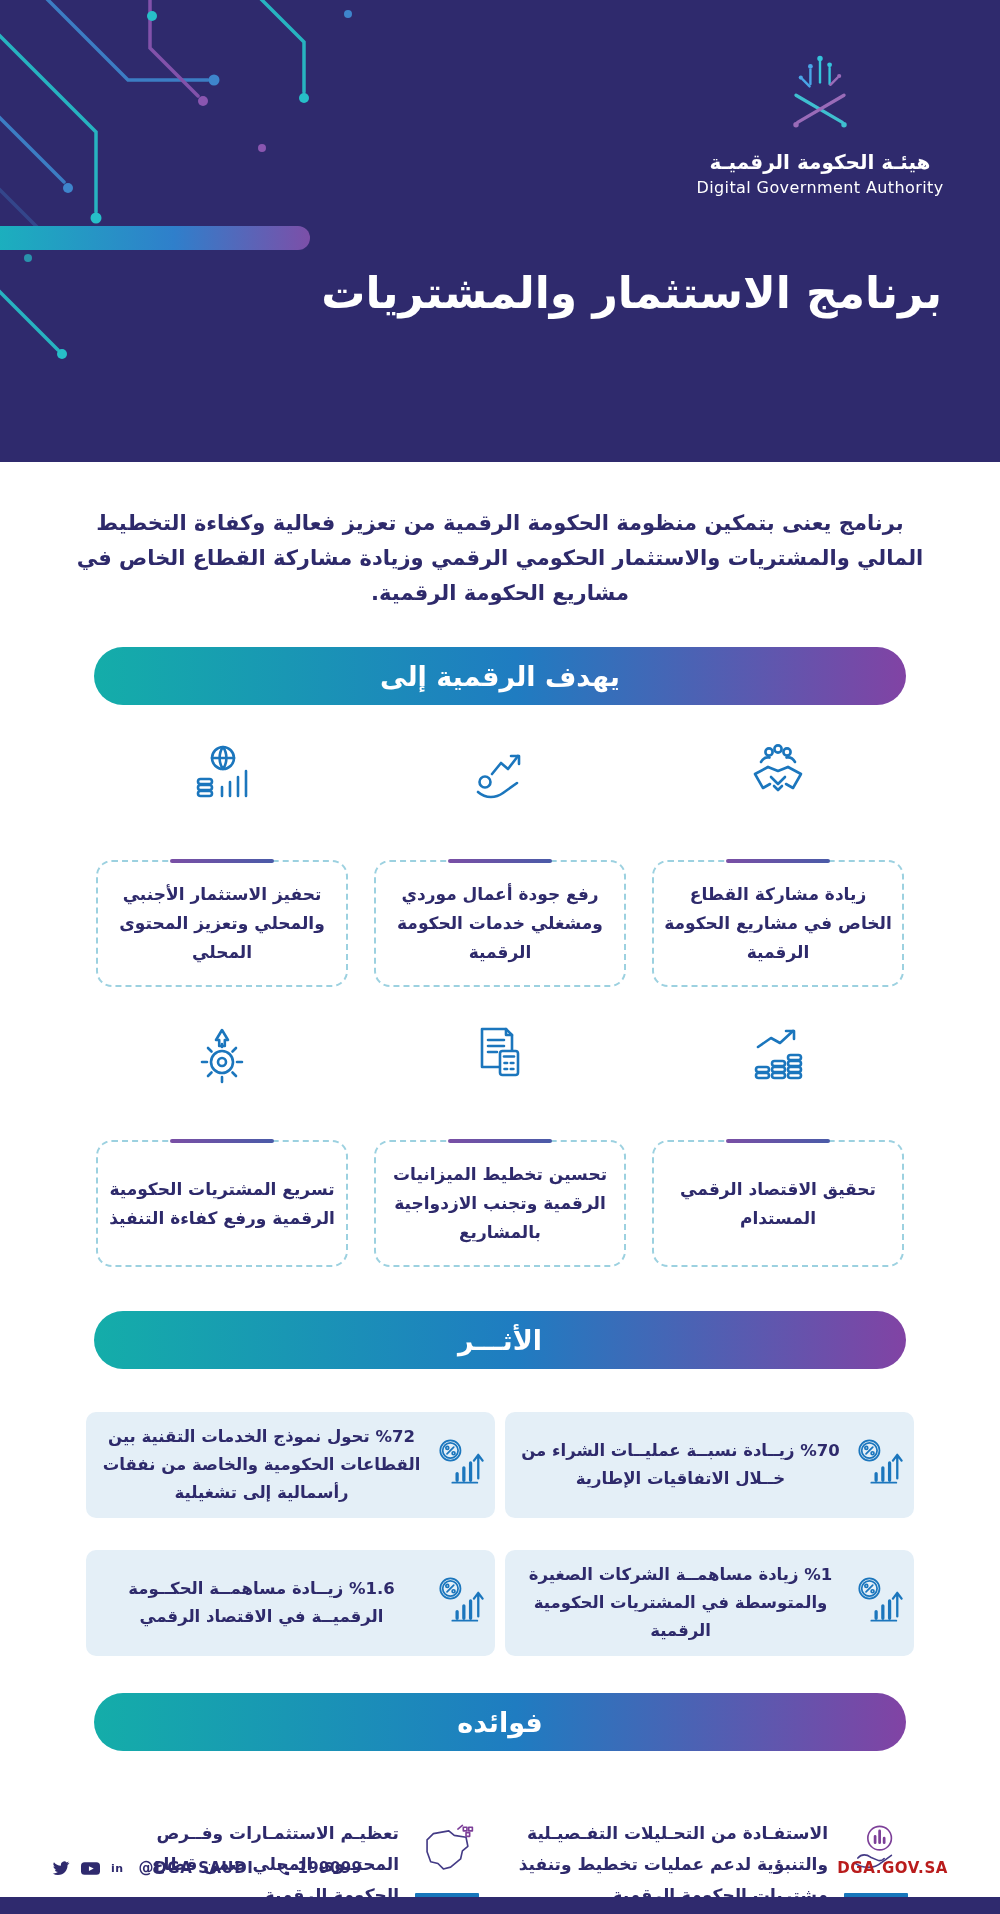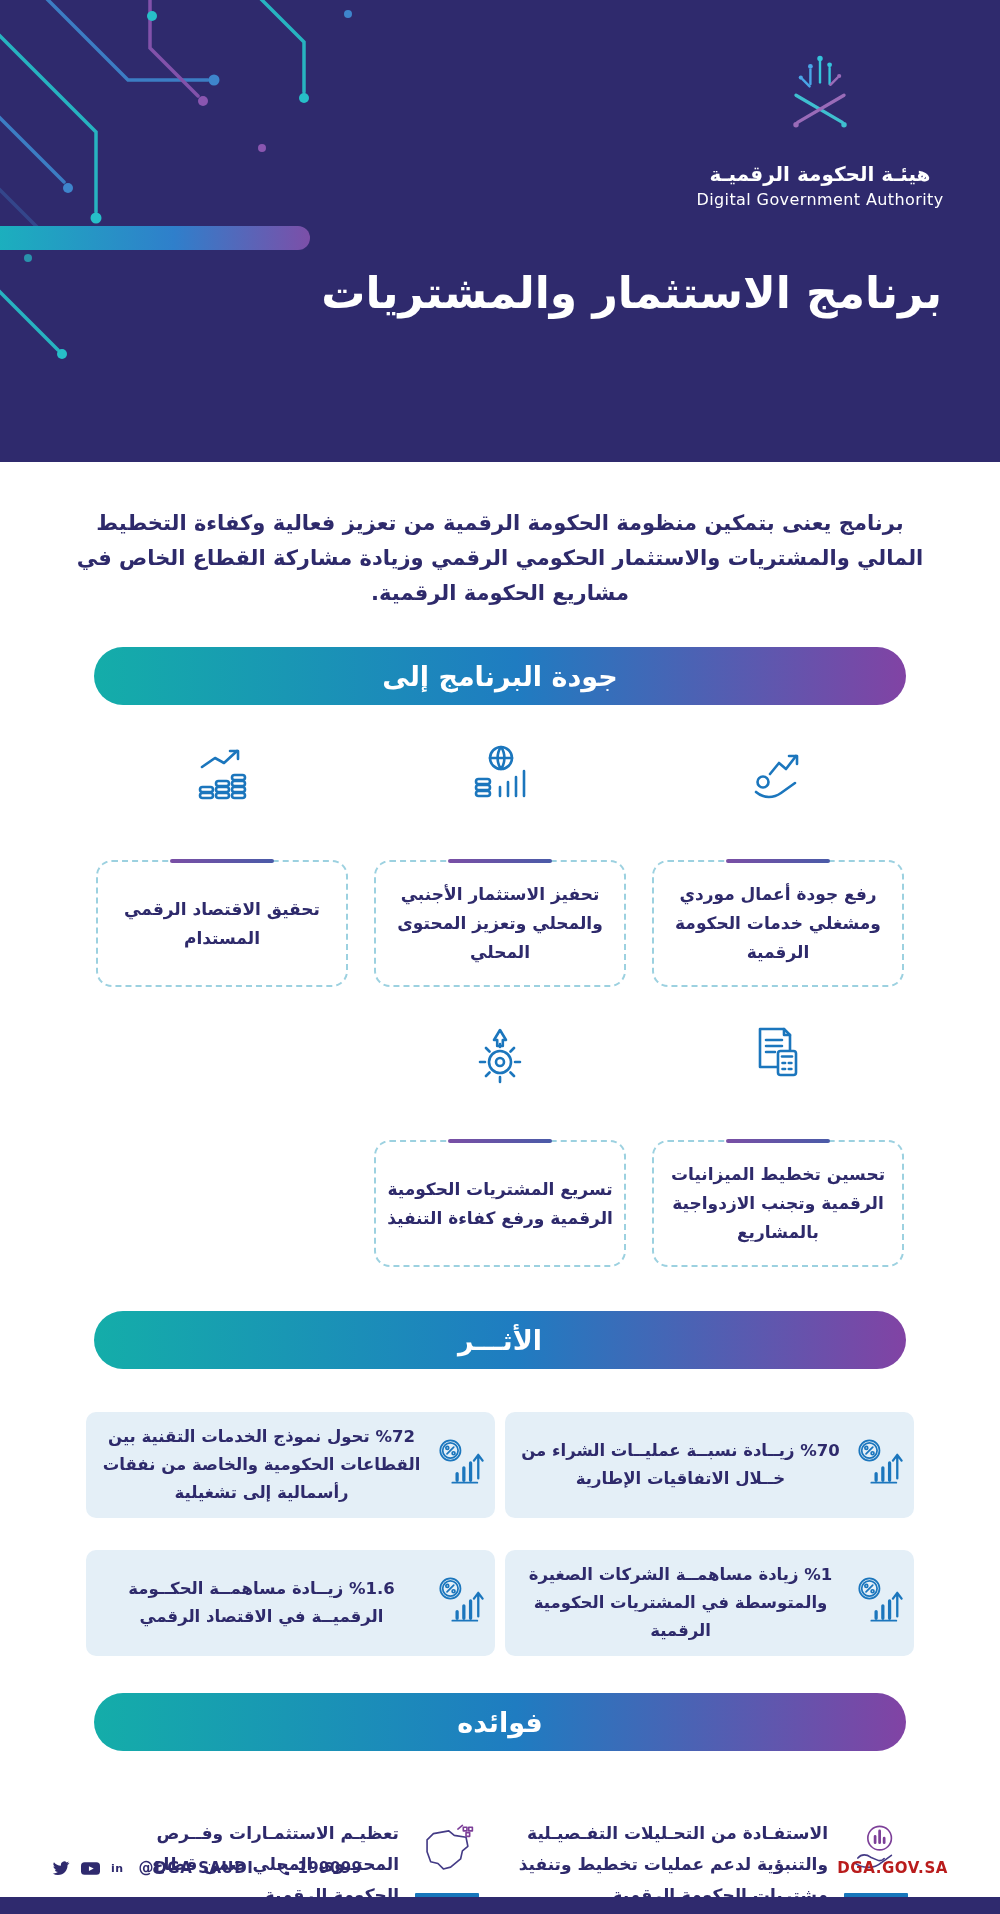--- a/index.html
+++ b/index.html
@@ -4,21 +4,21 @@
 <style>
   * { margin:0; padding:0; box-sizing:border-box; }
   body { width:1000px; height:1914px; position:relative; background:#ffffff;
          font-family:"DejaVu Sans", sans-serif; overflow:hidden; }
 
   
   .header { position:relative; height:462px; background:#2f2a6d; overflow:hidden; }
   .circuit-art { position:absolute; left:0; top:0; }
   .logo-block { position:absolute; top:52px; right:45px; width:270px; text-align:center; color:#fff; }
   .logo-mark { width:96px; height:96px; margin:0 auto; display:block; }
-  .logo-ar { font-size:20px; font-weight:bold; direction:rtl; margin-top:14px; letter-spacing:1px; }
+  .logo-ar { font-size:20px; font-weight:bold; direction:rtl; margin-top:2px; letter-spacing:1px; }
   .logo-en { font-size:16px; margin-top:4px; letter-spacing:.4px; }
   .hero-title { position:absolute; top:252px; right:58px; left:58px; text-align:right;
                 direction:rtl; color:#ffffff; font-size:44px; font-weight:bold; line-height:81px; }
 
   
   .intro { margin:44px 68px 0; direction:rtl; text-align:center; color:#2e2a6b;
            font-size:21px; line-height:35px; font-weight:bold; }
 
   
   .banner { margin:36px 94px 0; height:58px; border-radius:29px; direction:rtl;
@@ -139,25 +139,45 @@
   </div>
 
   <div class="hero-title">
     <div>برنامج الاستثمار والمشتريات</div>
   </div>
 </div>
 
 <p class="intro">برنامج يعنى بتمكين منظومة الحكومة الرقمية من تعزيز فعالية وكفاءة التخطيط المالي والمشتريات والاستثمار الحكومي الرقمي وزيادة مشاركة القطاع الخاص في مشاريع الحكومة الرقمية.</p>
 
 <div class="banner b1">
-  <span>جودة البرنامج إلى</span>
+  <span>يهدف الرقمية إلى</span>
 </div>
 
 <div class="goals-grid">
 
+  <div class="goal">
+    <span class="goal-icon">
+      <svg viewBox="0 0 64 64">
+          <g class="ic">
+        <circle cx="23" cy="11" r="3.6"></circle>
+            <circle cx="41" cy="11" r="3.6"></circle>
+            <circle cx="32" cy="8" r="3.6"></circle>
+        <path d="M15 21c2-3.5 5.5-5 8.5-4.4M49 21c-2-3.5-5.5-5-8.5-4.4"></path>
+        <path d="M22 26l-13 7 8 14 7-4"></path>
+        <path d="M42 26l13 7-8 14-7-4"></path>
+        <path d="M22 26l10 4 10-4"></path>
+        <path d="M25 36l7 7 7-7"></path>
+        <path d="M28 45l4 4 4-4"></path>
+      </g>
+        </svg>
+    </span>
+    <div class="goal-card">
+      <p class="goal-label">زيادة مشاركة القطاع الخاص في مشاريع الحكومة الرقمية</p>
+    </div>
+  </div>
 
   <div class="goal">
     <span class="goal-icon">
       <svg viewBox="0 0 64 64">
           <g class="ic">
         <path d="M24 33l9-11 7 6 10-13"></path>
         <path d="M43 15h8v8"></path>
         <circle cx="17" cy="41" r="5.5"></circle>
         <path d="M10 51c8 7 18 6 25 1l14-10"></path>
       </g>

